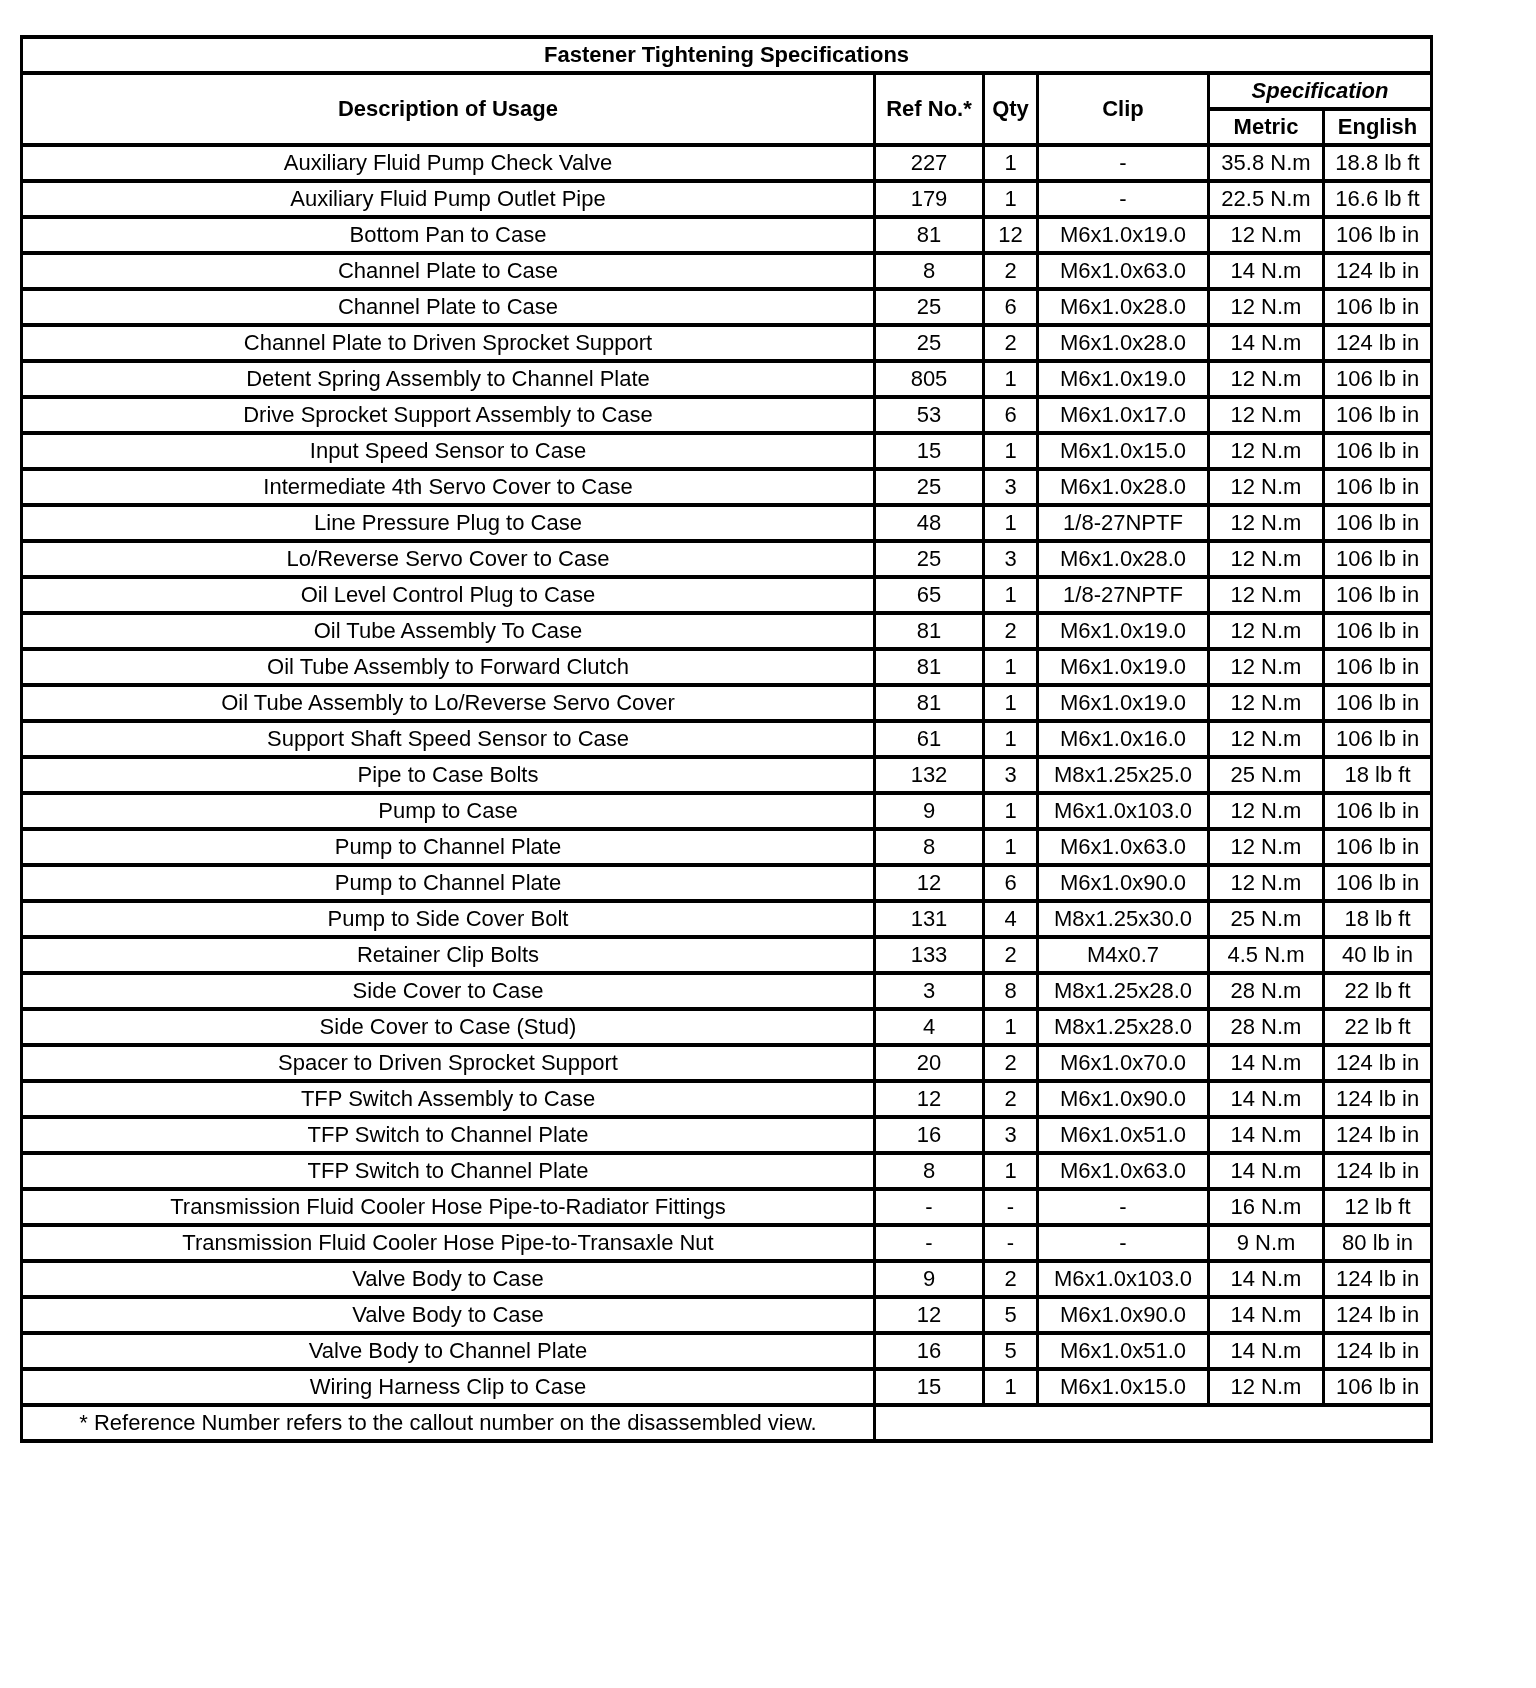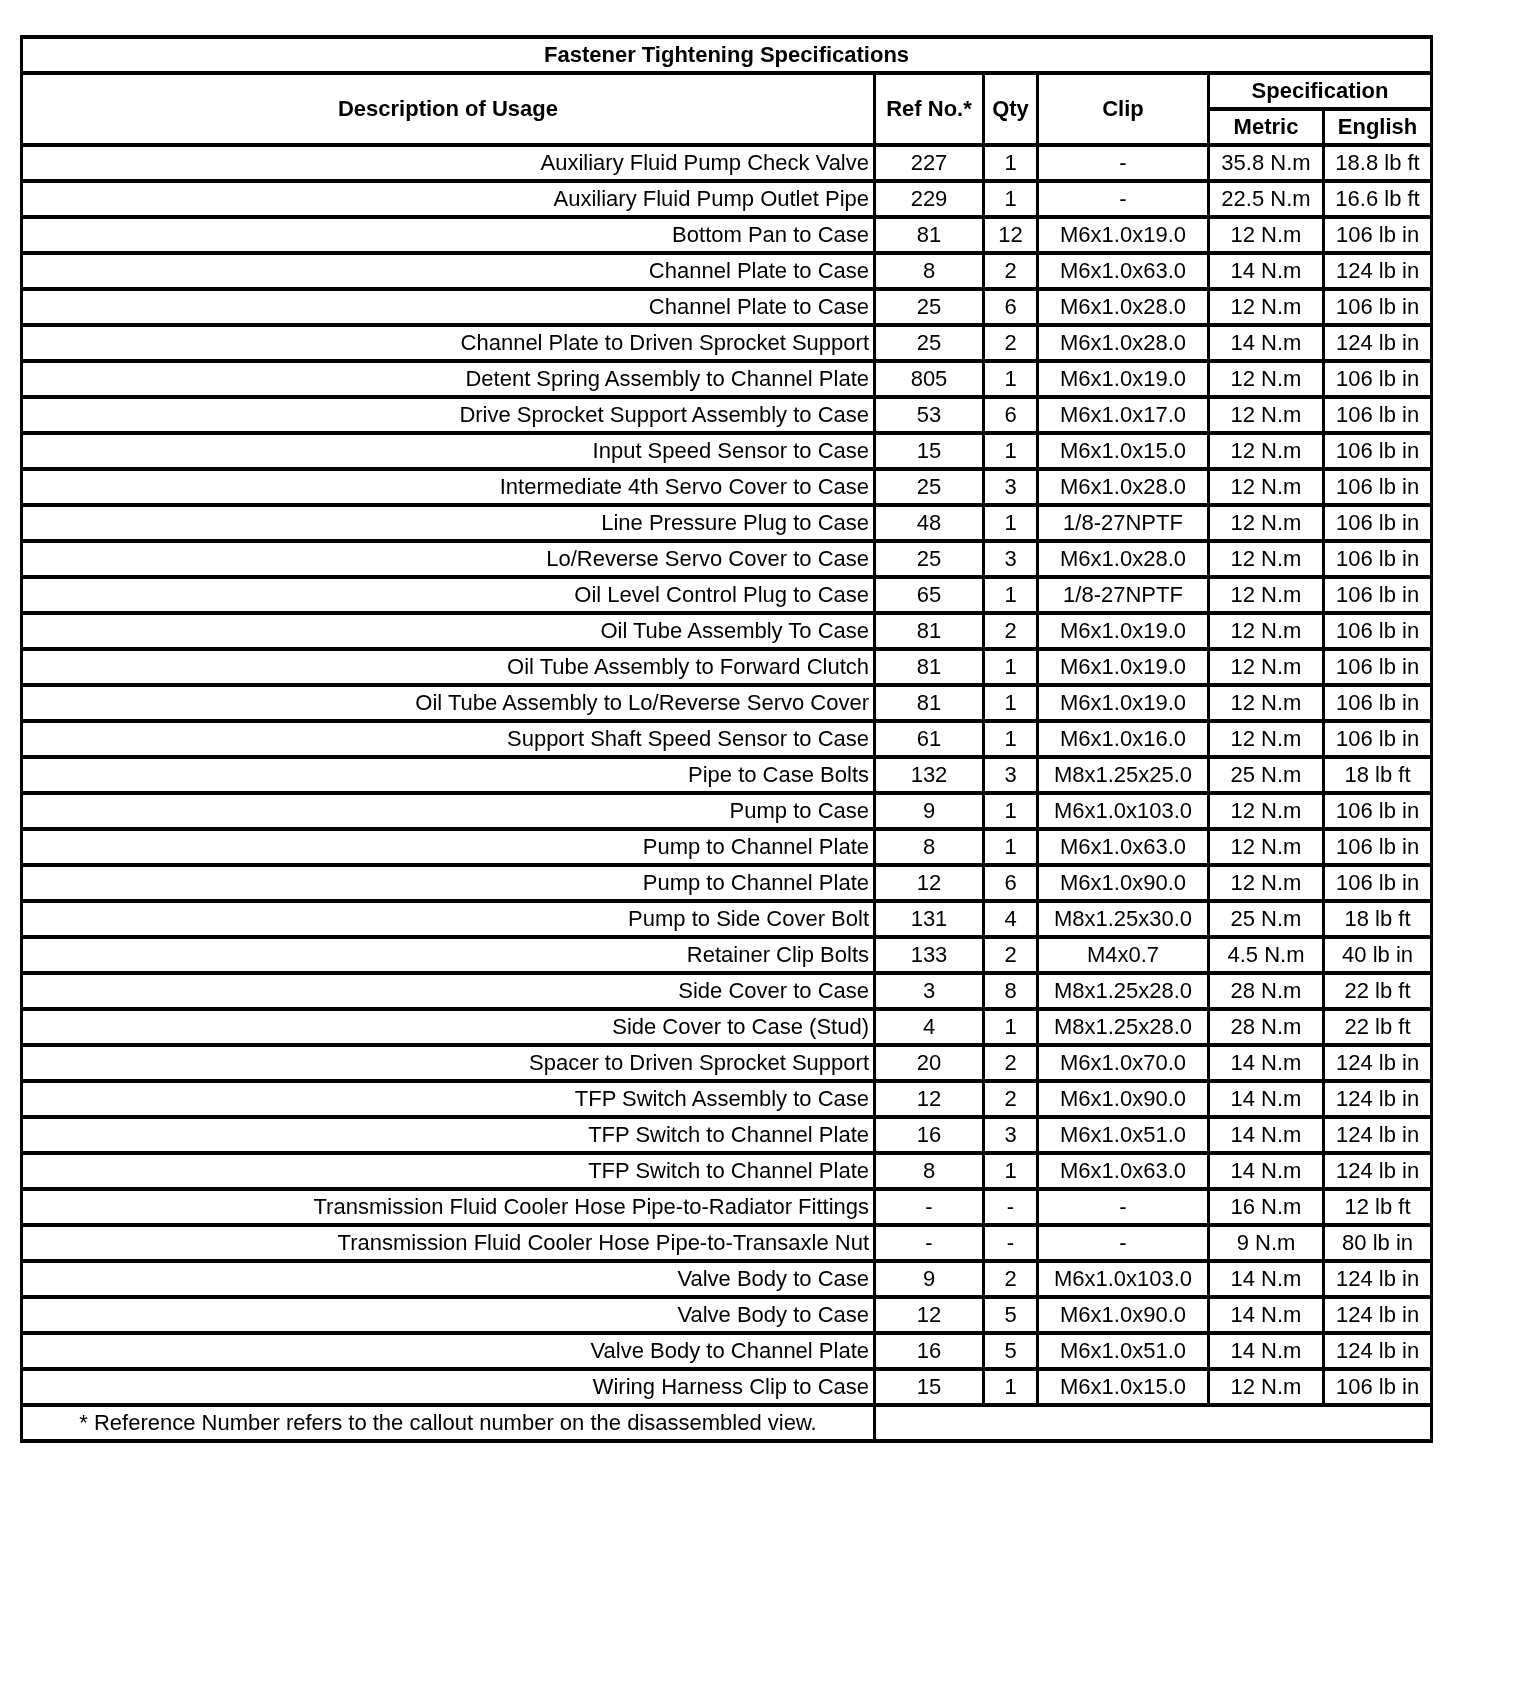--- a/index.html
+++ b/index.html
@@ -9,22 +9,22 @@
     border-collapse:collapse; table-layout:fixed;
     border:3px solid #000;
   }
   table.spec td, table.spec th {
     border-left:3px solid #000; border-right:3px solid #000;
     border-top:4px solid #000; border-bottom:4px solid #000;
     padding:0 4px; height:32px; font-size:22px; white-space:nowrap; overflow:hidden;
   }
   th { font-weight:bold; }
   th.title { height:36px; border-bottom:3px solid #000; }
-  th.spec-head { height:32px; border-bottom:3px solid #000; }
-  td.desc { text-align:right; padding-left:6px; }
+  th.spec-head { height:32px; border-bottom:3px solid #000;font-style:italic; }
+  td.desc { text-align:center; padding-left:6px; }
   td.c { text-align:center; }
   td.footer { text-align:center; padding-left:4px; font-size:21px; height:36px; }
   td.blank { border-left:1px solid #000; }
 </style>
 </head>
 <body>
 
 <table class="spec">
   <colgroup>
     <col style="width:853px">
@@ -54,21 +54,21 @@
       <tr>
         <td class="desc">Auxiliary Fluid Pump Check Valve</td>
         <td class="c">227</td>
         <td class="c">1</td>
         <td class="c">-</td>
         <td class="c">35.8 N.m</td>
         <td class="c">18.8 lb ft</td>
       </tr>
       <tr>
         <td class="desc">Auxiliary Fluid Pump Outlet Pipe</td>
-        <td class="c">229</td>
+        <td class="c">179</td>
         <td class="c">1</td>
         <td class="c">-</td>
         <td class="c">22.5 N.m</td>
         <td class="c">16.6 lb ft</td>
       </tr>
       <tr>
         <td class="desc">Bottom Pan to Case</td>
         <td class="c">81</td>
         <td class="c">12</td>
         <td class="c">M6x1.0x19.0</td>

